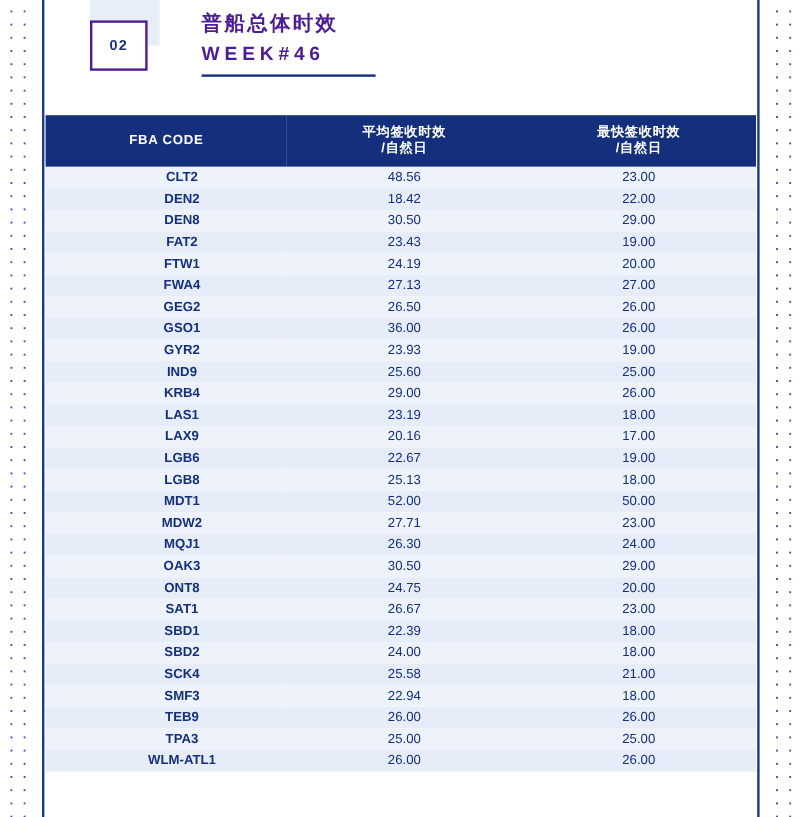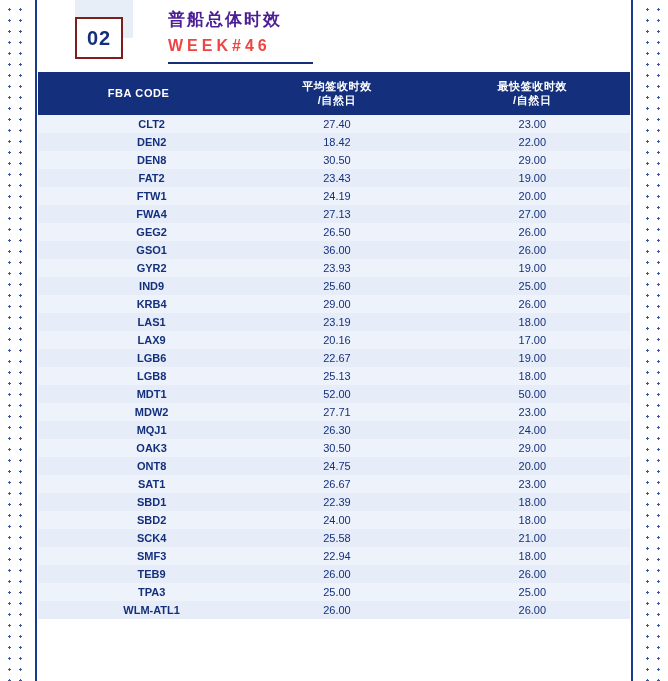--- a/index.html
+++ b/index.html
@@ -59,63 +59,63 @@
     width: 58px;
     height: 38px;
     background: #e8eef8;
   }
   .num-badge {
     position: absolute;
     left: 37px;
     top: 17px;
     width: 44px;
     height: 38px;
-    border: 2px solid #7f1d1d;
+    border: 2px solid #4c1d95;
     background: #ffffff;
     color: #14307d;
-    font-size: 20px;
+    font-size: 12px;
     font-weight: bold;
     display: flex;
     align-items: center;
     justify-content: center;
     letter-spacing: 1px;
   }
   .title-block {
     position: absolute;
     left: 130px;
     top: 8px;
   }
   .title-main {
     color: #4c1d95;
     font-size: 17px;
     font-weight: bold;
     letter-spacing: 2px;
     line-height: 24px;
   }
   .title-sub {
-    color: #ef4444;
+    color: #4c1d95;
     font-size: 16px;
     font-weight: bold;
     letter-spacing: 4px;
     line-height: 24px;
     margin-top: 2px;
   }
   .title-underline {
     width: 145px;
     height: 2px;
     background: #14307d;
     margin-top: 4px;
   }
 
   
   .table-wrap {
     position: absolute;
     left: 0;
     right: 0;
-    top: 72px;
+    top: 96px;
   }
   table {
     width: 100%;
     border-collapse: collapse;
     table-layout: fixed;
   }
   thead th {
     background: #14307d;
     color: #ffffff;
     font-size: 11px;
@@ -184,21 +184,21 @@
           </th>
           <th>
             <span>最快签收时效</span>
             <span class="l2">/自然日</span>
           </th>
         </tr>
       </thead>
       <tbody id="tbody">
           <tr>
             <td class="code">CLT2</td>
-            <td>27.40</td>
+            <td>48.56</td>
             <td>23.00</td>
           </tr>
           <tr>
             <td class="code">DEN2</td>
             <td>18.42</td>
             <td>22.00</td>
           </tr>
           <tr>
             <td class="code">DEN8</td>
             <td>30.50</td>

